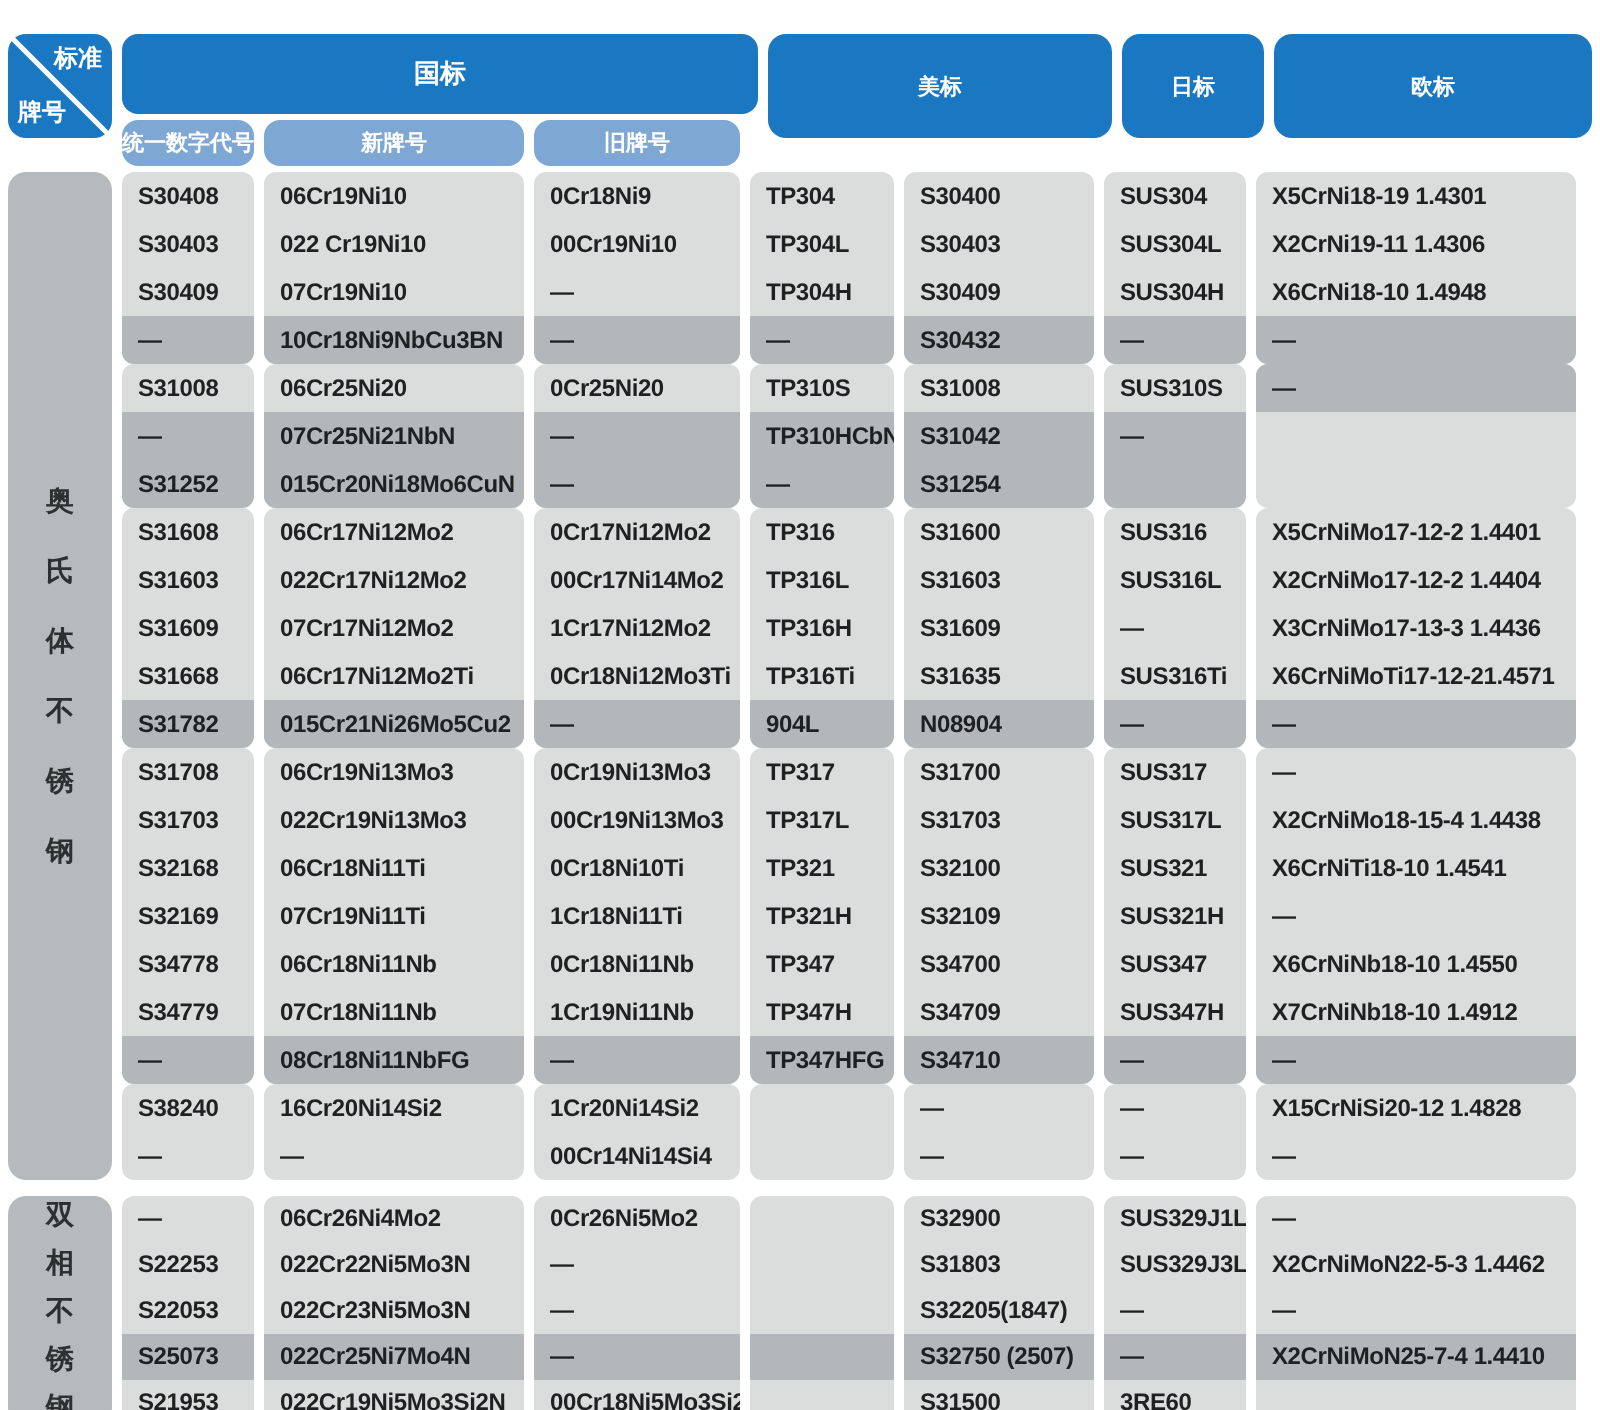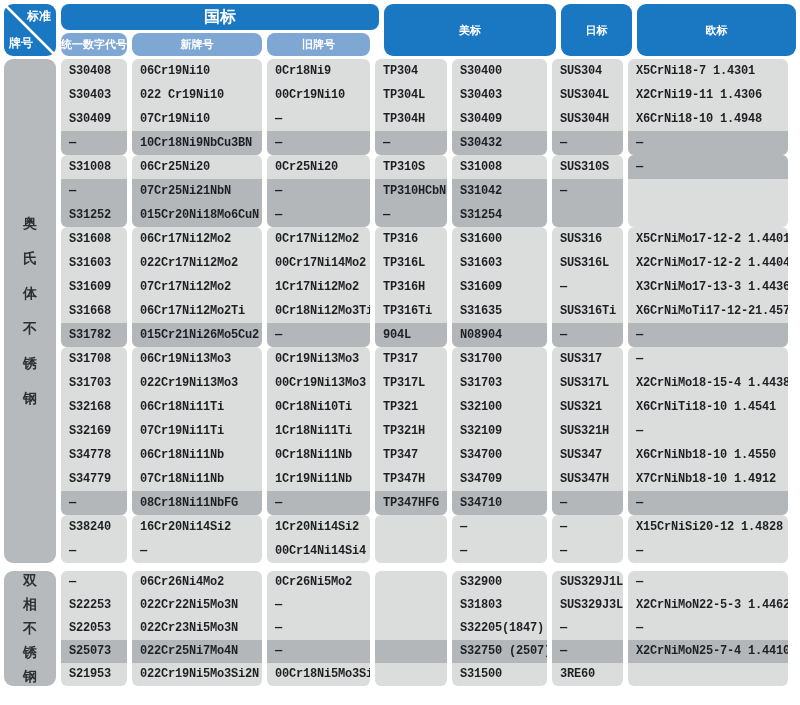--- a/index.html
+++ b/index.html
@@ -1,26 +1,26 @@
 <!DOCTYPE html>
 <html><head>
 <meta charset="utf-8">
 <style>
   html,body{margin:0;padding:0;background:#ffffff;}
   #page{position:relative;width:800px;height:705px;background:#ffffff;
-        font-family:Liberation Mono, monospace;box-sizing:border-box;
-        padding:4px 4px 0 4px;overflow:hidden;}
+        font-family:Liberation Sans, sans-serif;box-sizing:border-box;
+        padding:17px 4px 0 4px;overflow:hidden;}
   .hdr{display:flex;gap:5px;margin-bottom:3px;}
   .corner{position:relative;width:52px;height:52px;background:#1a78c2;border-radius:9px;flex:none;}
   .corner svg{position:absolute;left:0;top:0;}
   .corner .tl{position:absolute;top:4px;right:5px;color:#fff;font-size:12px;font-weight:bold;}
   .corner .bl{position:absolute;bottom:4px;left:5px;color:#fff;font-size:12px;font-weight:bold;}
   .gbwrap{display:flex;flex-direction:column;gap:3px;flex:none;}
   .bar{background:#1a78c2;color:#fff;font-weight:bold;display:flex;align-items:center;justify-content:center;}
-  .gbmain{height:26px;border-radius:8px;font-size:16px;}
+  .gbmain{height:40px;border-radius:8px;font-size:13px;}
   .pills{display:flex;gap:5px;}
   .pill{height:23px;border-radius:8px;background:#7fa7d4;color:#fff;font-size:11px;font-weight:bold;
         display:flex;align-items:center;justify-content:center;flex:none;}
   .tall{height:52px;border-radius:9px;font-size:11px;flex:none;}
   .w1{width:66px;} .w2{width:130px;} .w3{width:103px;} .w4{width:72px;}
   .w5{width:95px;} .w6{width:71px;} .w7{width:160px;flex:1 1 auto;}
   .uswrap{width:172px;} .euwrap{flex:1;}
   .section{display:flex;gap:5px;margin-bottom:8px;}
   .side{width:52px;flex:none;background:#b7babc;border-radius:9px;display:flex;flex-direction:column;
         align-items:center;justify-content:center;color:#2e2f30;font-size:14px;font-weight:bold;}
@@ -99,21 +99,21 @@
               <div class="cellrow">S30409</div>
               <div class="cellrow hl">S30432</div>
             </div>
             <div class="colblk w6">
               <div class="cellrow">SUS304</div>
               <div class="cellrow">SUS304L</div>
               <div class="cellrow">SUS304H</div>
               <div class="cellrow hl">—</div>
             </div>
             <div class="colblk w7">
-              <div class="cellrow">X5CrNi18-7 1.4301</div>
+              <div class="cellrow">X5CrNi18-19 1.4301</div>
               <div class="cellrow">X2CrNi19-11  1.4306</div>
               <div class="cellrow">X6CrNi18-10  1.4948</div>
               <div class="cellrow hl">—</div>
             </div>
           </div>
           <div class="group">
             <div class="colblk w1">
               <div class="cellrow">S31008</div>
               <div class="cellrow hl">—</div>
               <div class="cellrow hl">S31252</div>

